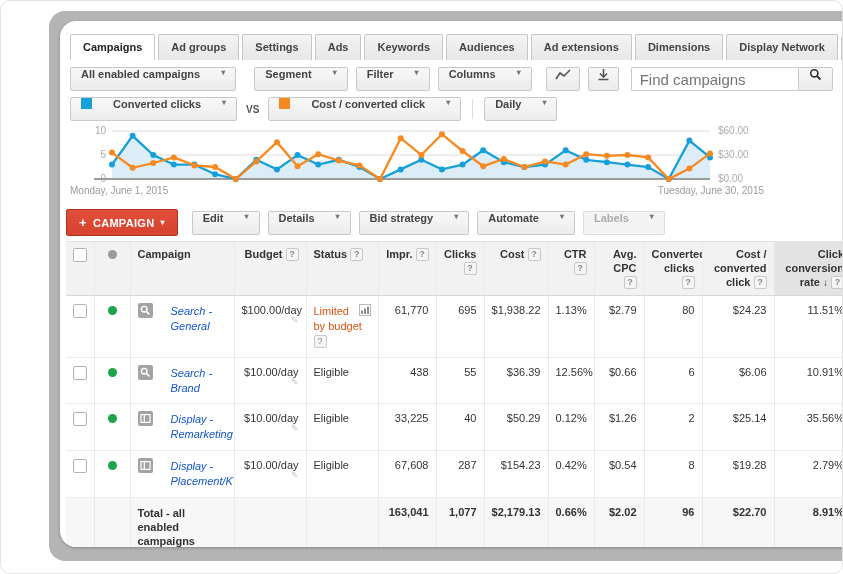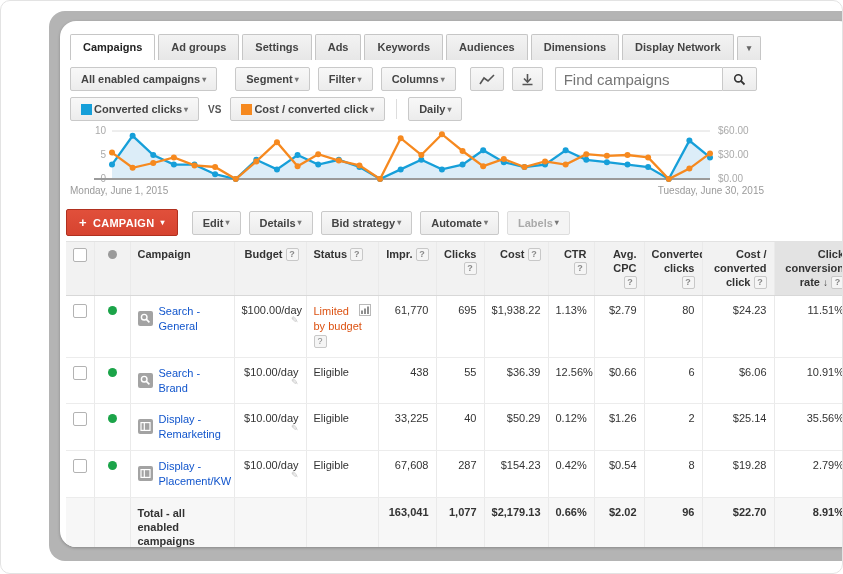--- a/index.html
+++ b/index.html
@@ -6,21 +6,21 @@
   .frame{width:843px;height:574px;box-sizing:border-box;border:1px solid #e3e3e3;border-radius:10px;background:#fff;padding:10px 12px 12px;overflow:hidden;}
   .backdrop{width:100%;height:550px;background:#b4b4b4;border-radius:16px;box-sizing:border-box;padding-top:10px;margin-left:36px;}
   .card{width:795px;height:526px;margin:0 auto;background:#fff;border-radius:16px;box-shadow:0 1px 3px rgba(0,0,0,.25);overflow:hidden;box-sizing:border-box;}
   
   .tabbar{display:flex;align-items:flex-end;padding:13px 10px 0 10px;}
   .tab{font-size:11px;font-weight:bold;color:#444;background:linear-gradient(#f3f3f3,#e7e7e7);border:1px solid #c6c6c6;border-bottom:none;border-radius:2px 2px 0 0;padding:6px 12px 7px;margin-right:3px;cursor:pointer;white-space:nowrap;}
   .tab.active{background:#fff;color:#222;}
   .tab.more{padding:6px 9px 7px;color:#666;font-size:9px;}
   
   .toolbar{display:flex;align-items:center;gap:8px;margin:7px 10px 0 10px;}
-  .btn{display:inline-flex;align-items:center;gap:2px;height:24px;padding:0 10px;background:linear-gradient(#f8f8f8,#ececec);border:1px solid #c9c9c9;border-radius:2px;font-size:11px;font-weight:bold;color:#444;cursor:pointer;box-sizing:border-box;white-space:nowrap;}
+  .btn{display:inline-flex;align-items:flex-start;gap:21px;height:24px;padding:0 10px;background:linear-gradient(#f8f8f8,#ececec);border:1px solid #c9c9c9;border-radius:2px;font-size:11px;font-weight:bold;color:#444;cursor:pointer;box-sizing:border-box;white-space:nowrap;}
   .btn.icon-btn{padding:0 8px;}
   .btn:disabled,.btn.disabled{color:#aaa;background:#f4f4f4;border-color:#ddd;cursor:default;}
   .caret{font-size:8px;color:#777;}
   .btn-red .caret{color:#fff;}
   .searchwrap{display:flex;align-items:center;margin-left:4px;}
   .searchwrap input{height:22px;width:150px;border:1px solid #c9c9c9;border-right:none;border-radius:2px 0 0 2px;padding:0 8px;font-size:15px;color:#333;outline:none;font-family:"Liberation Sans",sans-serif;}
   .searchwrap .btn{border-radius:0 2px 2px 0;height:24px;}
   .link{color:#1155cc;font-size:12px;text-decoration:none;margin-left:6px;cursor:pointer;}
   
   .metricbar{display:flex;align-items:center;gap:9px;margin:6px 10px 0 10px;}
@@ -41,21 +41,21 @@
   th.left,td.left{text-align:left;}
   th.center,td.center{text-align:center;}
   td.right{text-align:right;}
   th.sorted{background:#e3e3e3;}
   tbody td{background:#fff;border-bottom:1px solid #ececec;}
   tr.total td{background:#f7f7f7;font-weight:bold;}
   .cb{display:inline-block;width:12px;height:12px;background:#fff;border:1px solid #b3b3b3;border-radius:2px;cursor:pointer;}
   .dot{display:inline-block;width:9px;height:9px;border-radius:50%;margin-top:2px;}
   .dot.green{background:#1ba449;}
   .dot.gray{background:#9a9a9a;}
-  .cname{display:flex;gap:6px;align-items:center;}
+  .cname{display:flex;gap:18px;align-items:flex-start;font-style:italic;}
   .typeicon{flex:0 0 15px;line-height:0;margin-top:-1px;}
   .clink{color:#1155cc;cursor:pointer;text-decoration:none;line-height:1.35;}
   .help{display:inline-block;width:11px;height:11px;line-height:11px;background:#f5f5f5;border:1px solid #c8c8c8;border-radius:2px;color:#888;font-size:9px;text-align:center;cursor:pointer;vertical-align:1px;}
   .sort{margin-left:3px;font-size:10px;color:#444;}
   .limited{color:#dc5212;line-height:1.35;}
   .editicon{display:block;text-align:right;color:#c0c0c0;font-size:9px;line-height:8px;cursor:pointer;}
   .mini-chart{float:right;margin-left:4px;line-height:0;cursor:pointer;}
   .tlabel{line-height:1.3;}
 </style>
 </head>
@@ -65,20 +65,21 @@
   <div class="backdrop">
     <div class="card">
 
       <div class="tabbar" id="tabbar">
           <div class="tab active">Campaigns</div>
           <div class="tab">Ad groups</div>
           <div class="tab">Settings</div>
           <div class="tab">Ads</div>
           <div class="tab">Keywords</div>
           <div class="tab">Audiences</div>
+          <div class="tab">Ad extensions</div>
           <div class="tab">Dimensions</div>
           <div class="tab">Display Network</div>
           <div class="tab more">▾</div>
         </div>
 
       <div class="toolbar">
         <button class="btn">
           <span>All enabled campaigns</span>
           <span class="caret">▾</span>
         </button>

